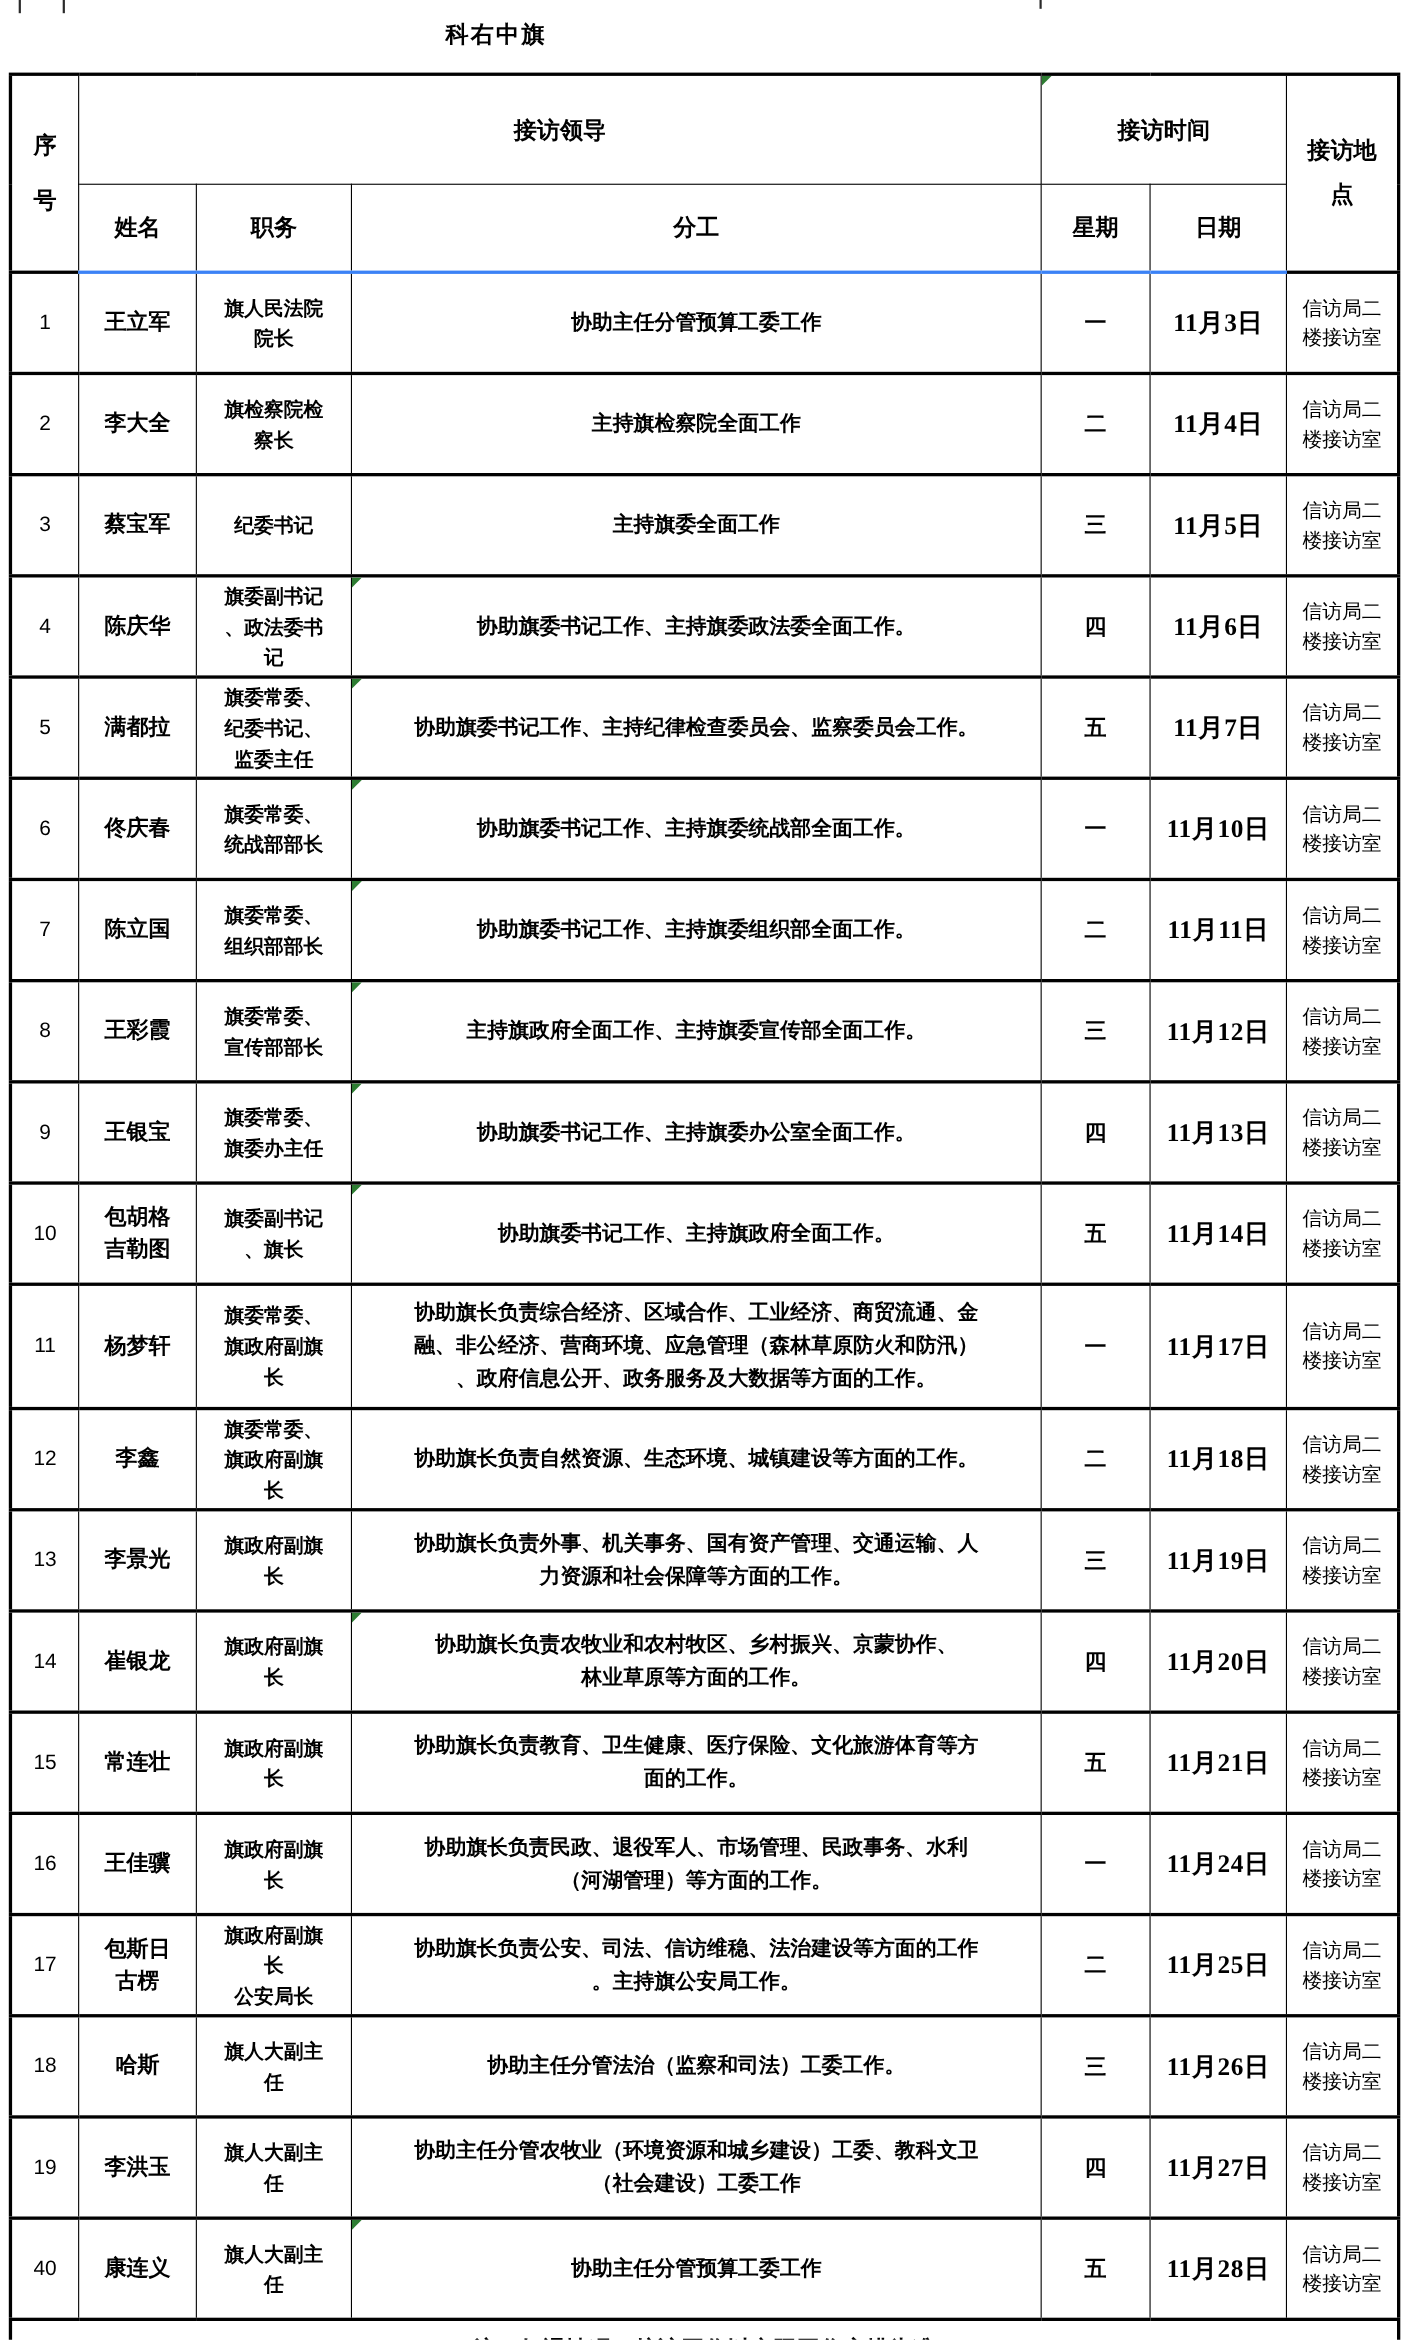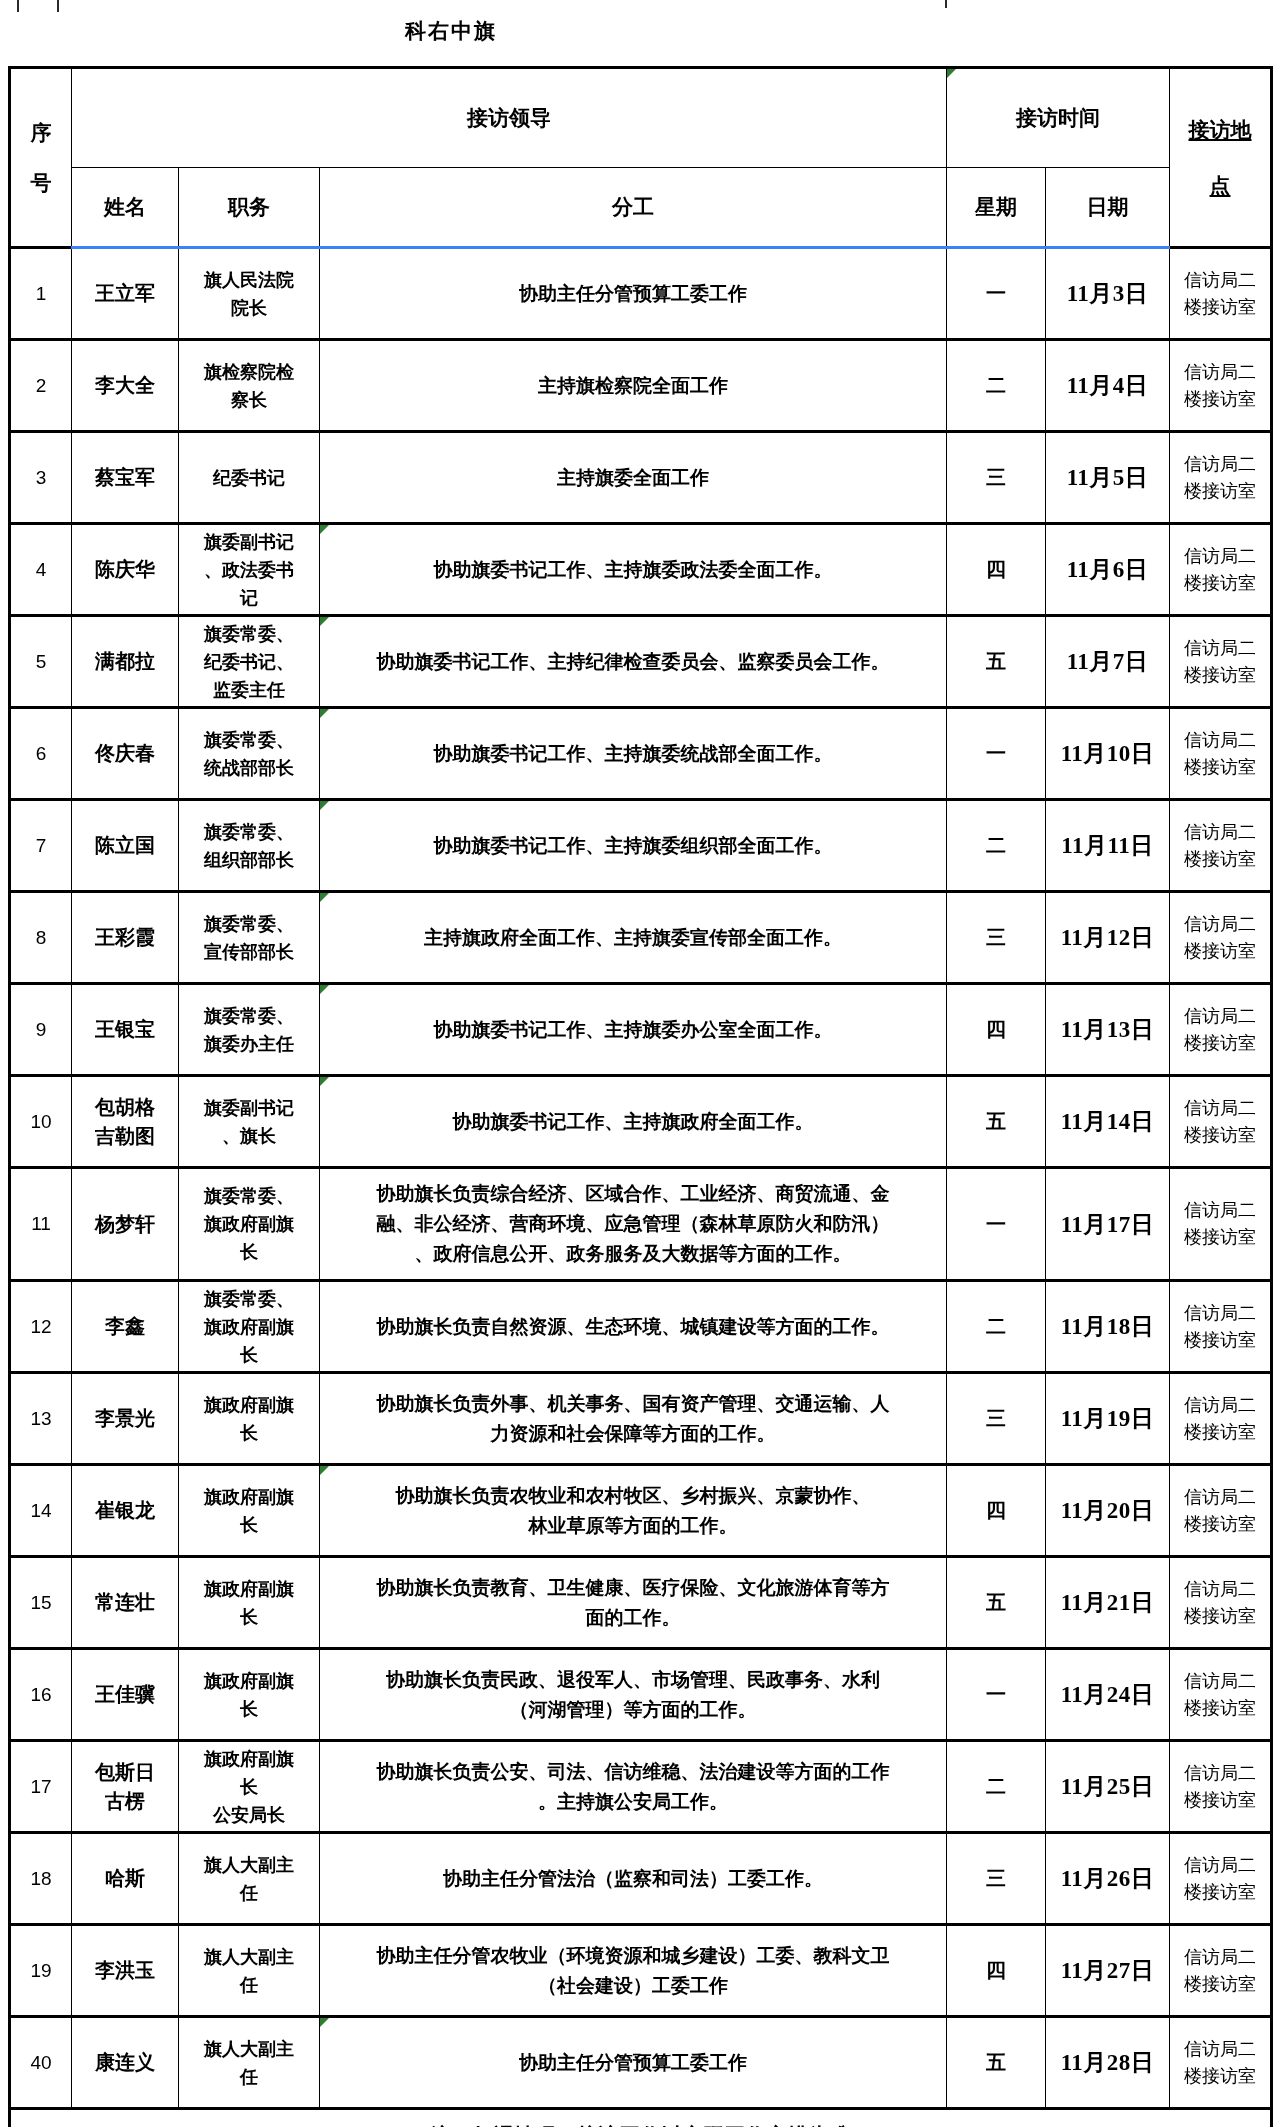--- a/index.html
+++ b/index.html
@@ -32,21 +32,21 @@
     text-align:center;vertical-align:middle;
     white-space:pre-line;
     padding:2px 4px;
     overflow:hidden;
   }
   
   .sched thead tr.h1 th{height:94px;border-top:3px solid #000;border-bottom:1px solid #000;}
   .sched thead tr.h2 th{height:74px;border-top:1px solid #000;border-bottom:3px solid #3b82f6;}
   .sched thead th{font-size:21px;font-weight:bold;}
   .sched thead th.th-serial{line-height:50px;font-size:21px;}
-  .sched thead th.th-loc{line-height:56px;text-decoration:underline;}
+  .sched thead th.th-loc{line-height:40px;}
   
   .sched tbody td{border-top:3px solid #000;border-bottom:3px solid #000;}
   .sched tbody tr{height:92px;}
   .sched tbody tr:nth-child(11){height:113px;}
   .c-serial{font-size:19px;font-weight:normal;}
   .c-name{font-size:20px;font-weight:bold;line-height:29px;}
   .c-pos{font-size:18px;font-weight:bold;line-height:28px;}
   .c-div{font-size:19px;font-weight:bold;line-height:30px;position:relative;}
   .c-week{font-size:20px;font-weight:bold;}
   .c-date{font-size:23px;font-weight:bold;letter-spacing:0.5px;font-family:Liberation Serif, serif;}

